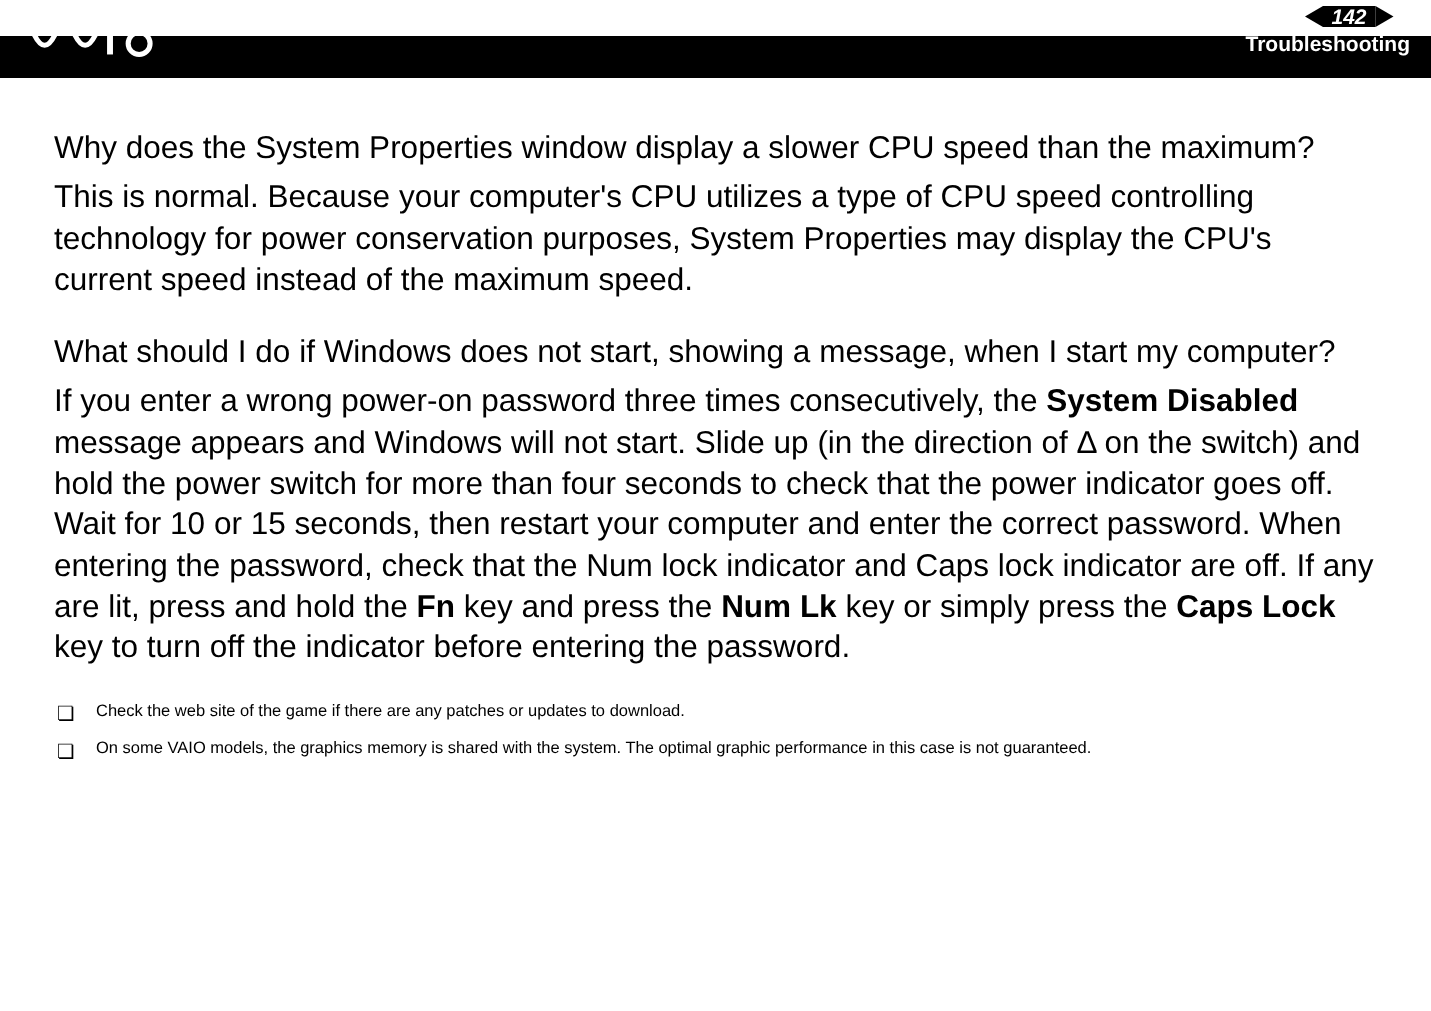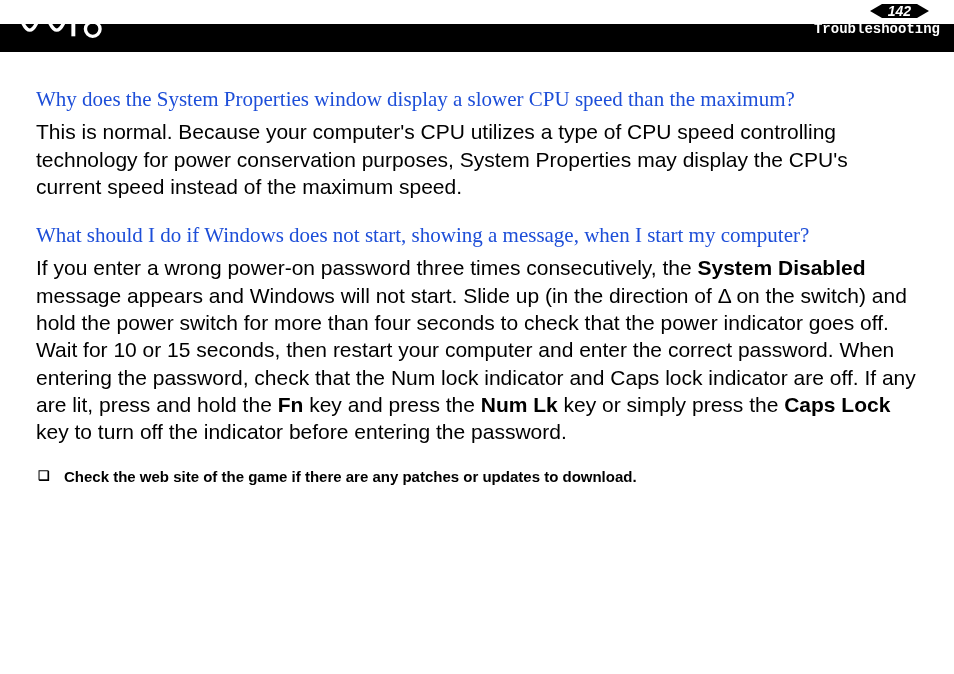--- a/index.html
+++ b/index.html
@@ -50,60 +50,57 @@
     align-items: center;
   }
   .blackbar {
     background: #000;
     color: #fff;
     height: 28px;
     display: flex;
     align-items: center;
     justify-content: space-between;
     padding: 0 14px 18px 18px;
-    font-family: Liberation Mono, monospace;
   }
   .logo {
     display: flex;
     align-items: center;
     gap: 0;
     height: 20px;
   }
   .logo svg { height: 18px; }
   .section-label {
     font-weight: bold;
     font-size: 14px;
   }
   .content {
     padding: 34px 36px 20px 36px;
   }
   .q {
-    color: #1d4ed8;
+    color: #000000;
     font-size: 21px;
     font-weight: 400;
     line-height: 1.25;
     margin-bottom: 6px;
-    font-family: Liberation Serif, serif;
   }
   .a {
     font-size: 21px;
     line-height: 1.3;
     margin-bottom: 22px;
   }
   ul.bullets {
     list-style: none;
     margin-bottom: 22px;
   }
   ul.bullets li {
-    font-size: 15px;
+    font-size: 11px;
     line-height: 1.35;
     padding-left: 28px;
     position: relative;
     margin-bottom: 10px;
-    font-weight: bold;
   }
   ul.bullets li::before {
     content: "❏";
     position: absolute;
     left: 2px;
     top: 0;
     font-size: 13px;
   }
   b { font-weight: bold; }
 </style>
@@ -134,16 +131,17 @@
   <div class="q">Why does the System Properties window display a slower CPU speed than the maximum?</div>
   <div class="a">This is normal. Because your computer's CPU utilizes a type of CPU speed controlling technology for power conservation purposes, System Properties may display the CPU's current speed instead of the maximum speed.</div>
 
   <div class="q">What should I do if Windows does not start, showing a message, when I start my computer?</div>
   <div class="a">
     <span>If you enter a wrong power-on password three times consecutively, the </span><b>System Disabled</b><span> message appears and Windows will not start. Slide up (in the direction of Δ on the switch) and hold the power switch for more than four seconds to check that the power indicator goes off. Wait for 10 or 15 seconds, then restart your computer and enter the correct password. When entering the password, check that the Num lock indicator and Caps lock indicator are off. If any are lit, press and hold the </span><b>Fn</b><span> key and press the </span><b>Num Lk</b><span> key or simply press the </span><b>Caps Lock</b><span> key to turn off the indicator before entering the password.</span>
   </div>
 
   <ul class="bullets">
     <li>Check the web site of the game if there are any patches or updates to download.</li>
+    <li>On some VAIO models, the graphics memory is shared with the system. The optimal graphic performance in this case is not guaranteed.</li>
   </ul>
 
 
 </div>
 
 </body></html>

